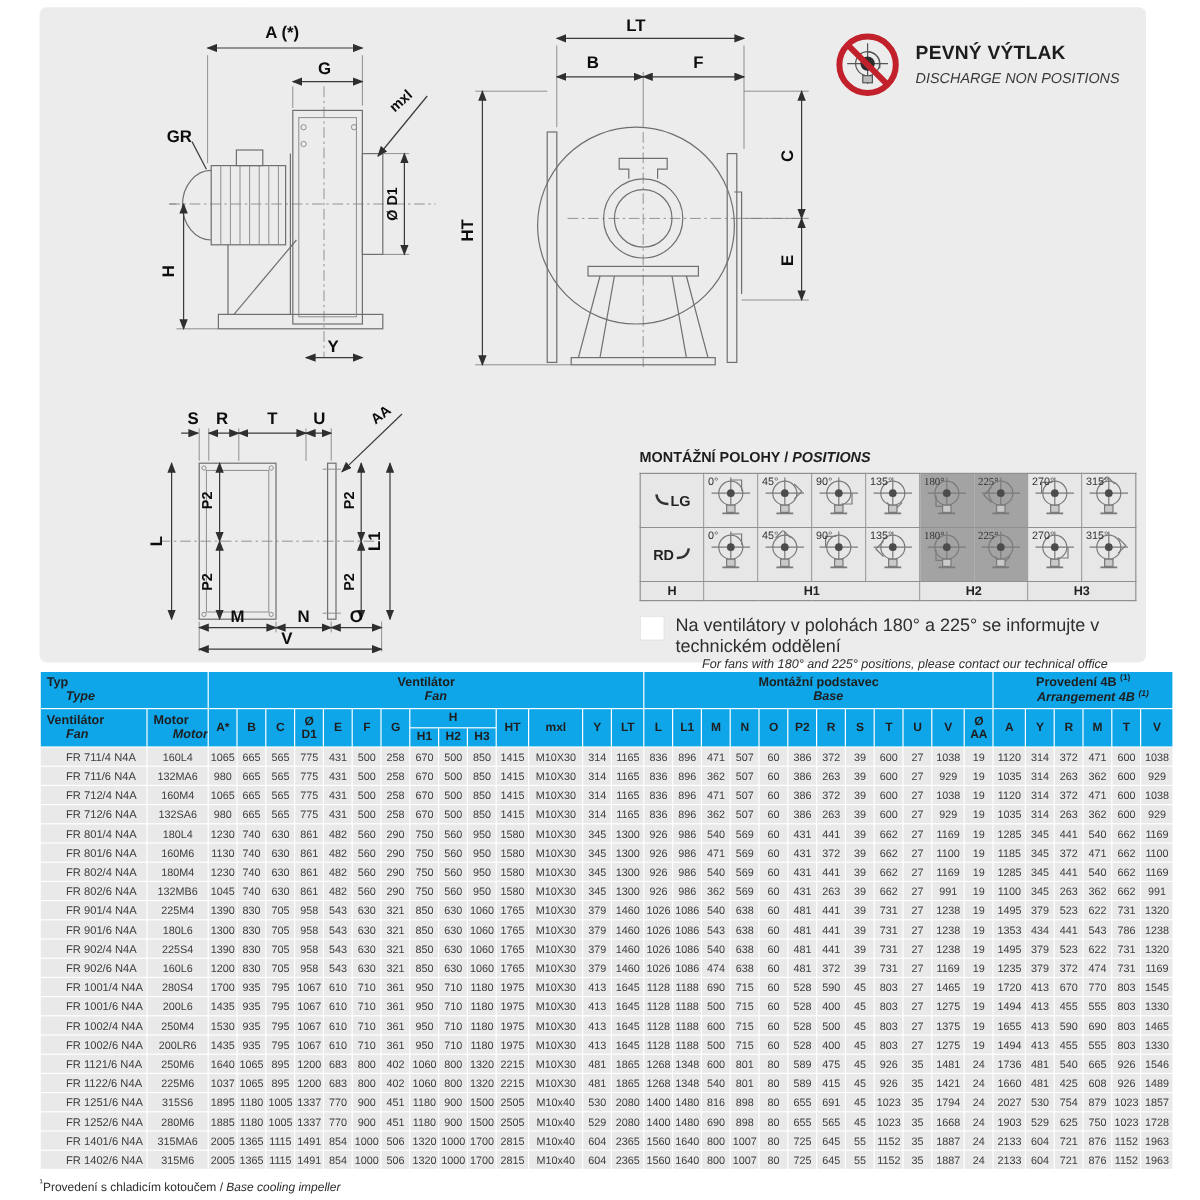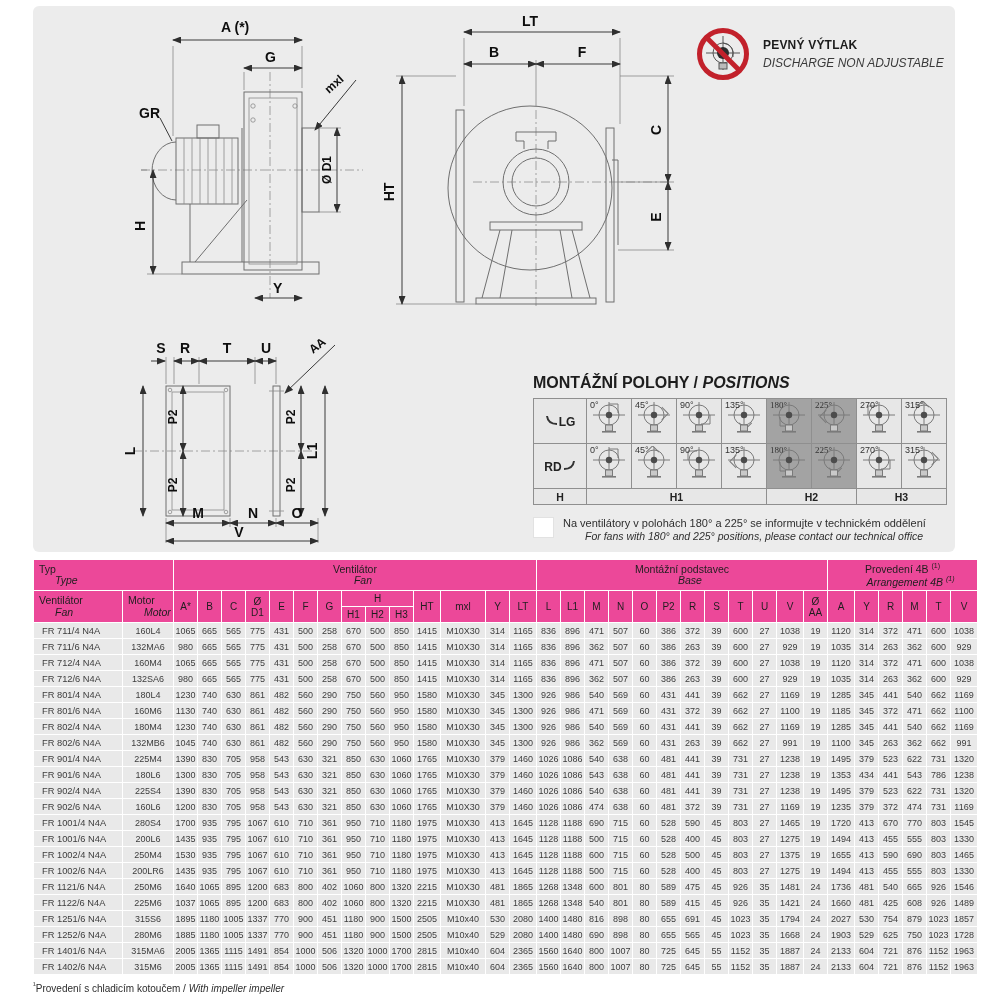--- a/index.html
+++ b/index.html
@@ -11,50 +11,50 @@
   svg .dl{stroke:#6f6f6f;fill:none;stroke-width:1;}
   svg .dl2{stroke:#8a8a8a;fill:none;stroke-width:.8;}
   svg .dim{stroke:#3a3a3a;fill:none;stroke-width:1;}
   svg .ext{stroke:#7d7d7d;fill:none;stroke-width:.7;}
   svg .axis{stroke:#8f8f8f;stroke-dasharray:9 3 2 3;stroke-width:.8;fill:none;}
   svg text.lab{font:bold 14px "Liberation Sans",sans-serif;fill:#0d0d0d;}
   svg text.lab2{font:bold 12px "Liberation Sans",sans-serif;fill:#0d0d0d;}
   .svg-abs{position:absolute;}
   
   .prohibit{position:absolute;left:662px;top:20px;display:flex;align-items:center;gap:12px;}
-  .prohibit .txt .t1{font-weight:bold;font-size:12px;color:#1c1c1c;letter-spacing:.2px;}
+  .prohibit .txt .t1{font-weight:bold;font-size:16px;color:#1c1c1c;letter-spacing:.2px;}
   .prohibit .txt .t2{font-style:italic;font-size:12px;color:#3a3a3a;margin-top:4px;}
   
   .positions{position:absolute;left:500px;top:368px;width:420px;}
-  .pos-title{font-weight:bold;font-size:16px;color:#1d1d1d;margin-bottom:6px;}
+  .pos-title{font-weight:bold;font-size:12px;color:#1d1d1d;margin-bottom:6px;}
   .pos-title .en{font-style:italic;}
   table.pos{border-collapse:collapse;}
   table.pos td{border:1px solid #8f8f8f;background:#e7e7e7;padding:0;position:relative;
                width:44px;height:44px;text-align:center;vertical-align:middle;}
   table.pos td.poslab{width:52px;font-weight:bold;font-size:12px;color:#222;background:#e7e7e7;}
   table.pos td.hl{background:#a3a3a3;font-family:Liberation Serif, serif;}
   table.pos td .ang{position:absolute;left:3px;top:1px;font-size:9px;color:#333;}
   table.pos tr.posfoot td{height:15px;font-weight:bold;font-size:10.5px;background:#e7e7e7;}
   .pos-note{margin-top:12px;display:flex;gap:9px;align-items:flex-start;}
   .pos-note .swatch{width:19px;height:19px;background:#ffffff;border:1px solid #e2e2e2;flex:none;}
-  .pos-note .l1{font-size:11px;color:#2e2e2e;}
+  .pos-note .l1{font-size:15px;color:#2e2e2e;}
   .pos-note .l2{font-size:10.5px;color:#2e2e2e;font-style:italic;margin-top:1px;margin-left:22px;}
   
   .tablewrap{position:absolute;left:33px;top:559px;}
   table.dims{border-collapse:separate;border-spacing:1.5px;table-layout:fixed;}
   table.dims th,table.dims td{overflow:hidden;}
-  table.dims thead th{background:#ec4899;color:#1e1e1e;font-size:10px;font-weight:normal;
+  table.dims thead th{background:#0ea5e9;color:#1e1e1e;font-size:10px;font-weight:bold;
       text-align:center;vertical-align:middle;line-height:1.1;padding:2px 0;}
   table.dims thead th.group{font-size:10.5px;}
   table.dims thead th .en{font-style:italic;margin-left:16px;}
   table.dims thead th.subhead{text-align:left;padding-left:5px;}
   table.dims thead th sup{font-size:7px;}
   table.dims tbody td{background:#e9e9e9;color:#3c3c3c;font-size:9px;text-align:center;
       padding:2.5px 0;white-space:nowrap;}
-  table.dims tbody td.fan{text-align:left;padding-left:8px;font-size:9.3px;}
+  table.dims tbody td.fan{text-align:left;padding-left:21px;font-size:9.3px;}
   
   .footnotes{margin-top:4px;font-size:10px;color:#2c2c2c;line-height:1.45;}
   .footnotes .en{font-style:italic;}
 </style>
 </head>
 <body>
 
 <div class="page">
 
   <div class="panel">
@@ -244,21 +244,21 @@
           <line x1="28" y1="10" x2="28" y2="44"></line>
           <line x1="11" y1="27" x2="45" y2="27"></line>
           <rect x="24" y="37" width="8" height="6" fill="#bbb"></rect>
         </g>
         <circle cx="28" cy="27" r="6" fill="#2c2c2c"></circle>
         <circle cx="28" cy="28" r="23.5" stroke="#c2212b" stroke-width="5" fill="none"></circle>
         <line x1="11" y1="11" x2="45" y2="45" stroke="#c2212b" stroke-width="5"></line>
       </svg>
       <div class="txt">
         <div class="t1">PEVNÝ VÝTLAK</div>
-        <div class="t2">DISCHARGE NON ADJUSTABLE</div>
+        <div class="t2">DISCHARGE NON POSITIONS</div>
       </div>
     </div>
 
     <div class="positions">
       <div class="pos-title">
         <span>MONTÁŽNÍ POLOHY</span> / <span class="en">POSITIONS</span>
       </div>
       <table class="pos">
         <tbody id="pos-body">
             <tr>
@@ -1389,18 +1389,18 @@
             <td>2133</td>
             <td>604</td>
             <td>721</td>
             <td>876</td>
             <td>1152</td>
             <td>1963</td>
           </tr>
         </tbody>
     </table>
     <div class="footnotes" id="footnotes">
-        <div><sup>¹</sup>Provedení s chladicím kotoučem / <span class="en">With impeller impeller</span></div>
+        <div><sup>¹</sup>Provedení s chladicím kotoučem / <span class="en">Base cooling impeller</span></div>
         <div><sup></sup>* V závislosti na konkrétním provedení motoru / </div>
       </div>
   </div>
 
 </div>
 
 </body></html>

